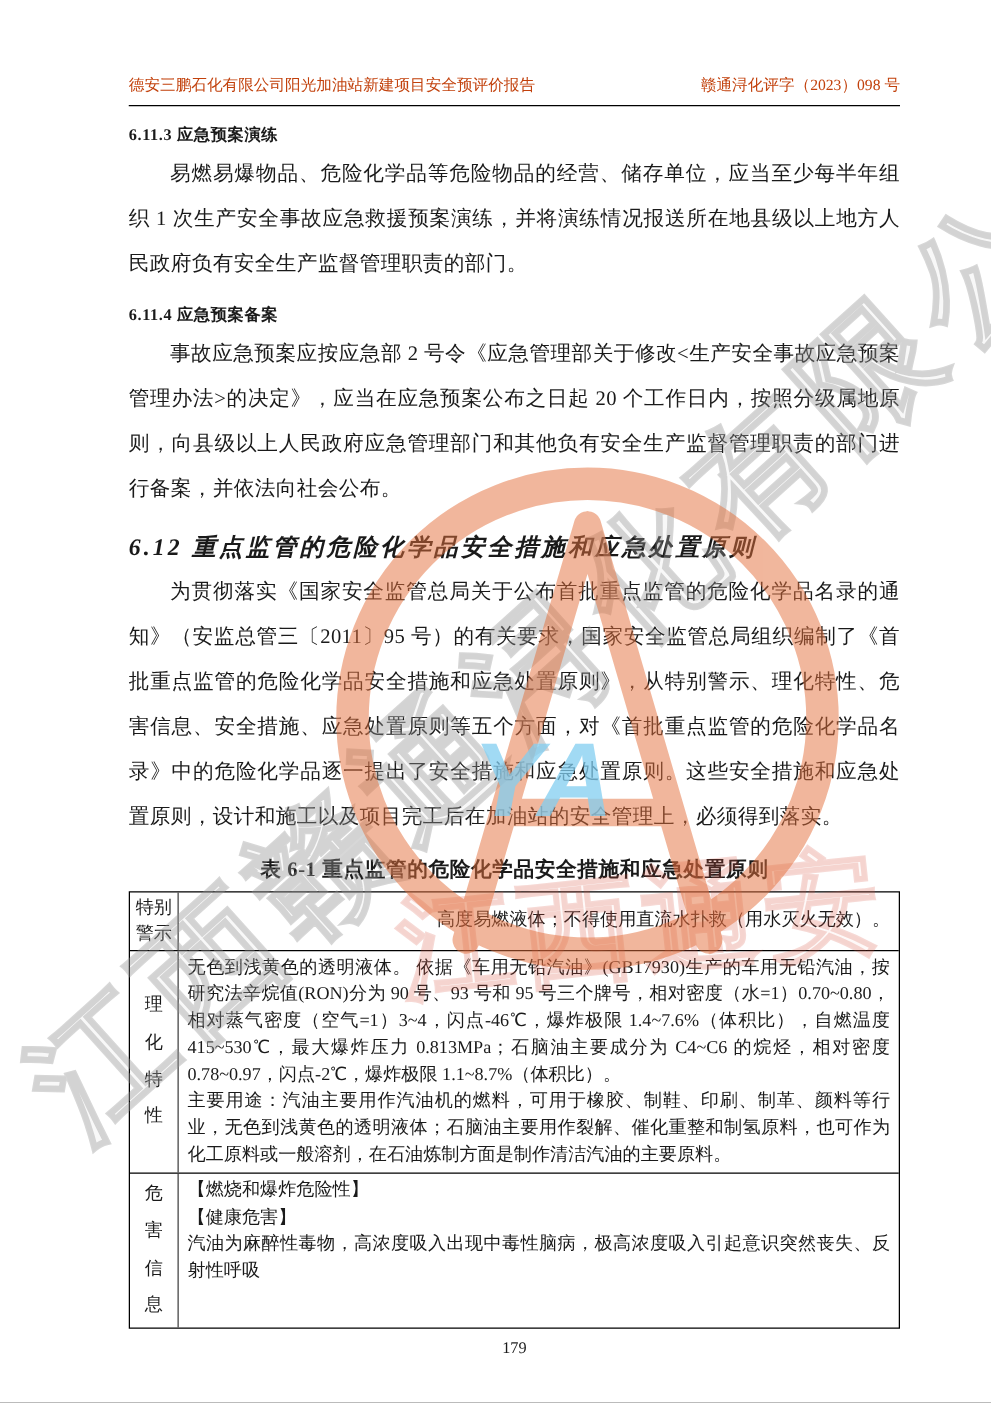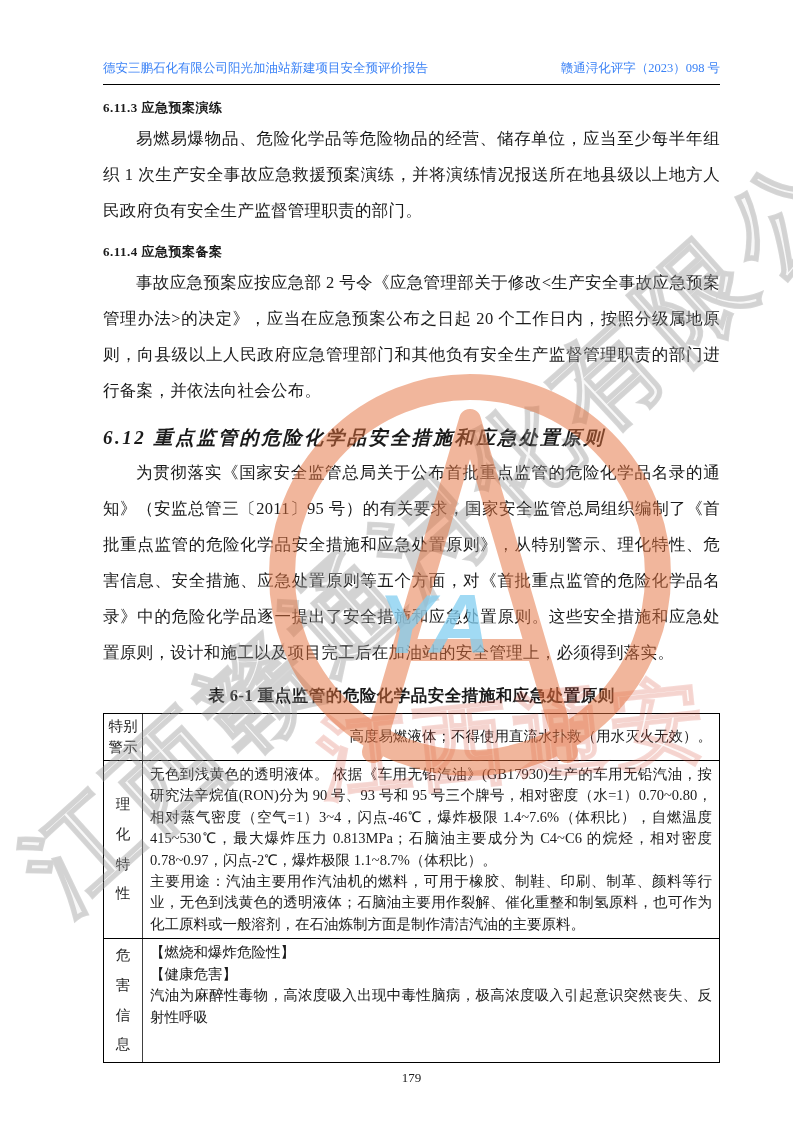--- a/index.html
+++ b/index.html
@@ -11,21 +11,21 @@
     font-family: "Liberation Serif", serif;
     color: #1a1a1a;
     overflow: hidden;
     margin: 0 auto;
   }
   .content { position: relative; z-index: 1; padding: 60px 73px 0 103px; }
   
   .hdr {
     display: flex; justify-content: space-between; align-items: flex-end;
     font-size: 12.5px; padding-bottom: 7px; border-bottom: 1.6px solid #000;
-    color:#3b82f6;
+    color:#c2410c;
   }
   
   .h-num { font-size: 13px; font-weight: bold; margin-top: 14px; letter-spacing: .5px; }
   .h-big { font-size: 19px; font-weight: bold; font-style: italic; letter-spacing: 2.5px; margin-top: 16px; }
   
   .para {
     font-size: 16.5px; line-height: 36px; text-align: justify;
     text-indent: 2em; margin-top: 4px; letter-spacing: .3px;
   }
   

